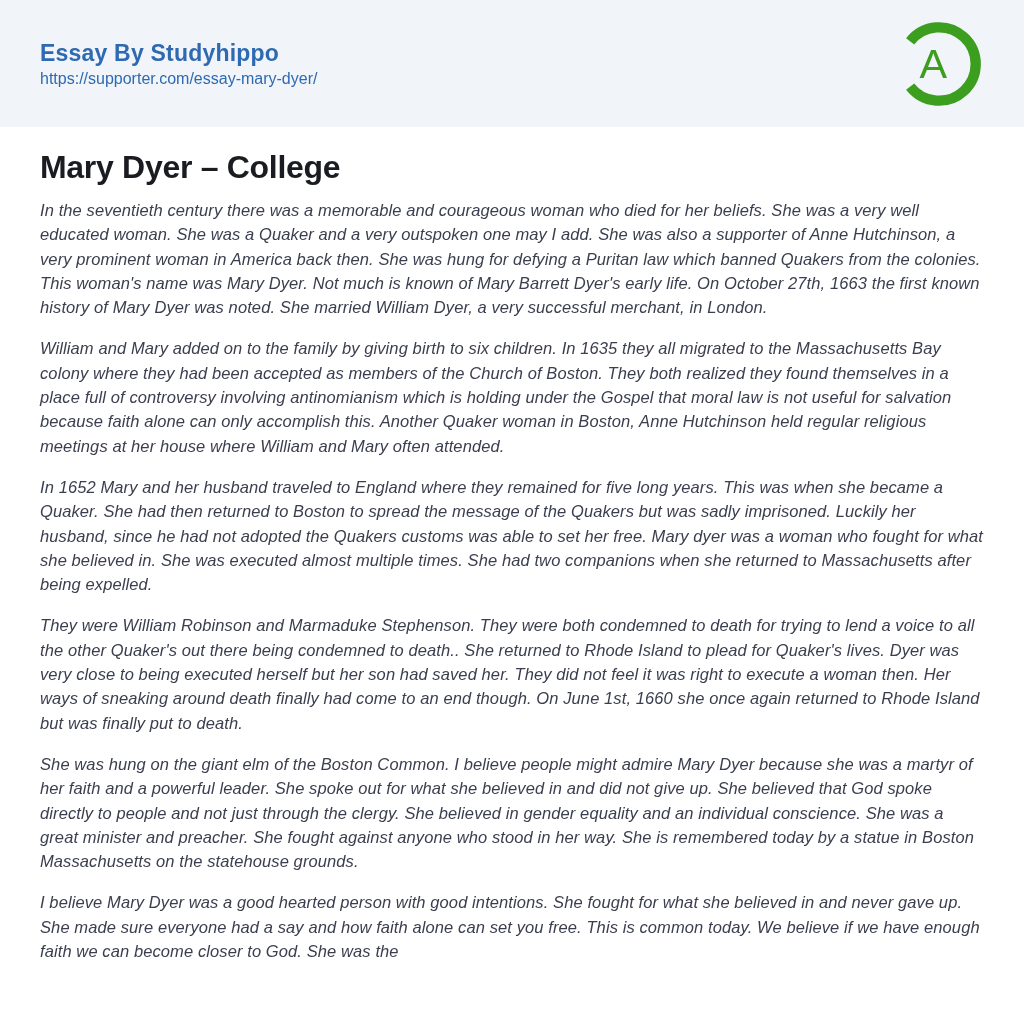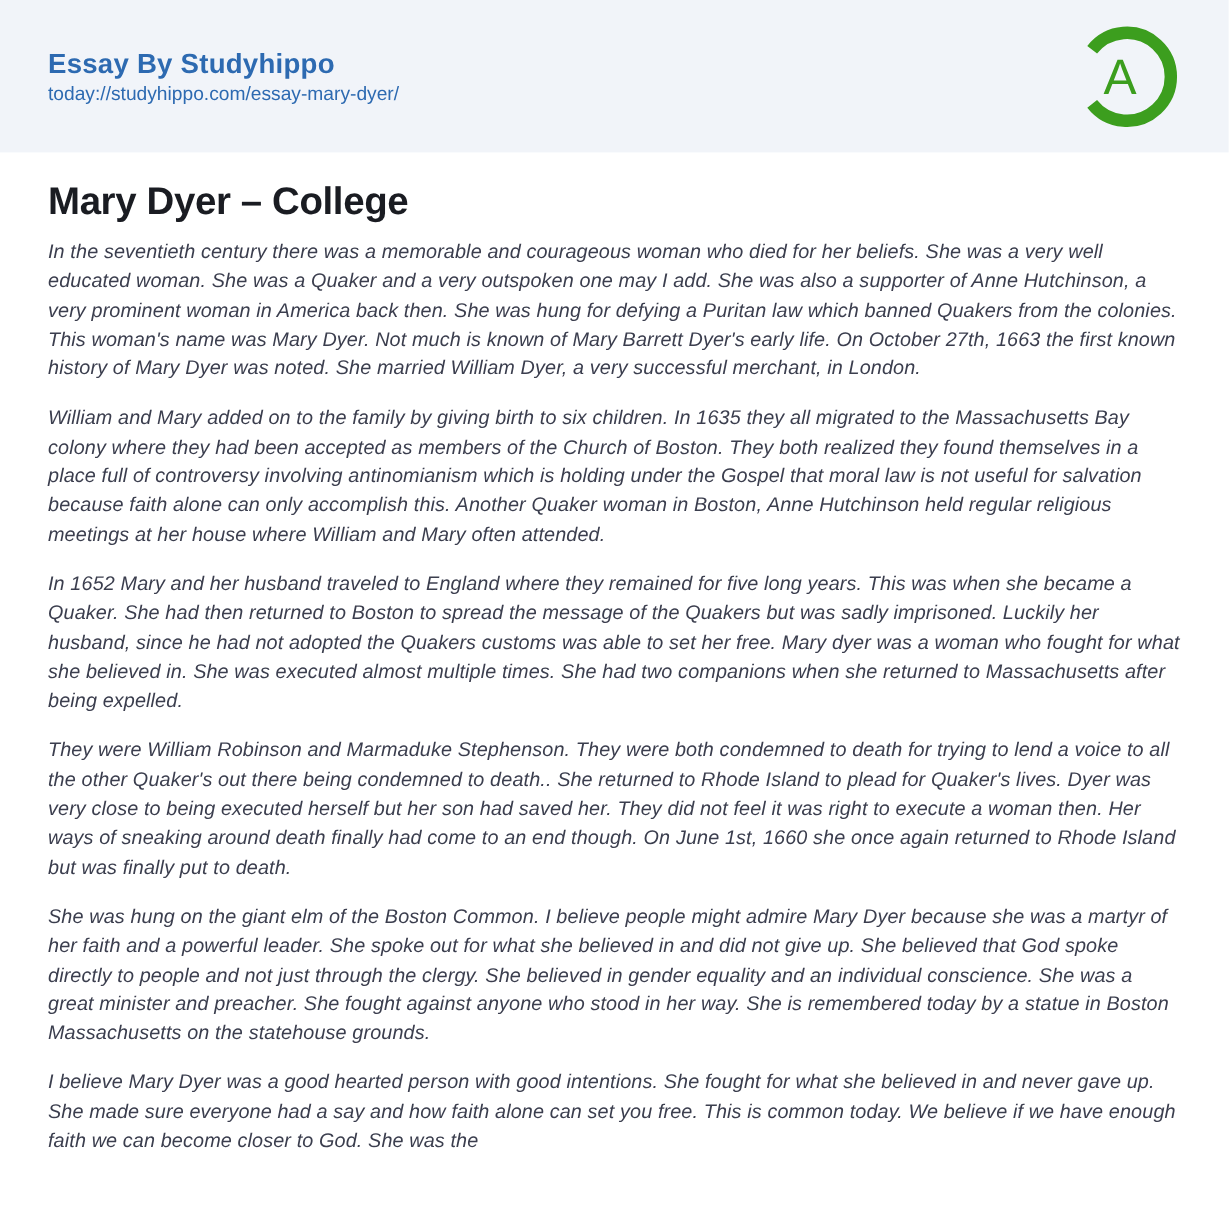--- a/index.html
+++ b/index.html
@@ -67,21 +67,21 @@
     max-width: 946px;
     font-style: italic;
   }
 </style>
 </head>
 <body>
 
 <header class="page-header">
   <div class="header-text">
     <div class="site-title">Essay By Studyhippo</div>
-    <a class="source-url" href="#">today://studyhippo.com/essay-mary-dyer/</a>
+    <a class="source-url" href="#">https://supporter.com/essay-mary-dyer/</a>
   </div>
   <span>
     <svg class="logo" viewBox="0 0 100 100" aria-hidden="true">
       <path class="logo-arc" d="M 19.3 26.0 A 39 39 0 1 1 19.3 74.0"></path>
       <text class="logo-letter" x="44" y="65" text-anchor="middle">A</text>
     </svg>
   </span>
 </header>
 
 <main class="essay">

